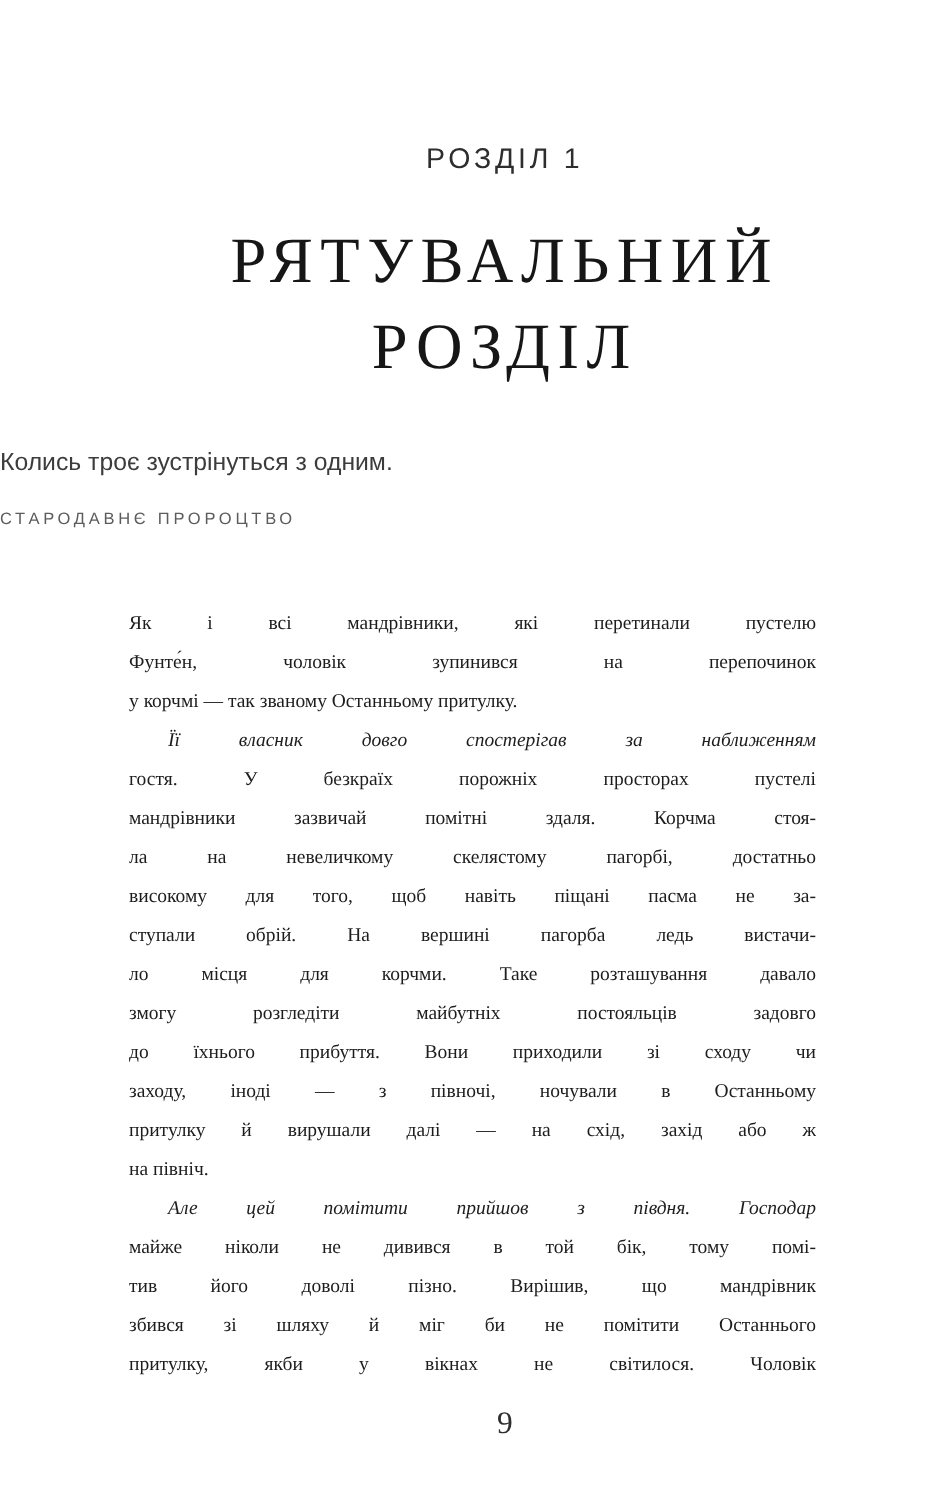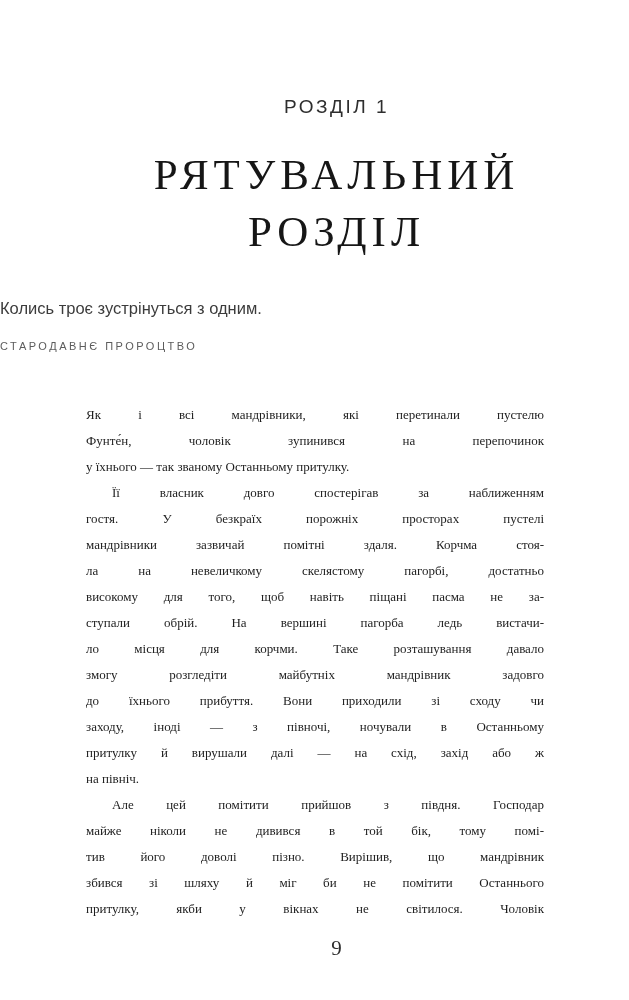--- a/index.html
+++ b/index.html
@@ -75,20 +75,21 @@
   }
   .body-line {
     text-align: justify;
     text-align-last: justify;
   }
   .body-line.final {
     text-align-last: left;
   }
   .body-line.indent {
     text-indent: 26px;
+    font-style: italic;
   }
   .page-number {
     position: absolute;
     top: 935px;
     left: 0;
     right: 0;
     text-align: center;
     font-family: "Liberation Serif", serif;
     font-size: 21px;
     line-height: 26px;
@@ -108,29 +109,29 @@
   </h1>
 
   <div class="epigraph">
     <div class="epigraph-quote">Колись троє зустрінуться з одним.</div>
     <div class="epigraph-attribution">СТАРОДАВНЄ ПРОРОЦТВО</div>
   </div>
 
   <div class="body-text" id="body-text">
       <div class="body-line">Як і всі мандрівники, які перетинали пустелю</div>
       <div class="body-line">Фунте́н, чоловік зупинився на перепочинок</div>
-      <div class="body-line final">у їхнього — так званому Останньому притулку.</div>
+      <div class="body-line final">у корчмі — так званому Останньому притулку.</div>
       <div class="body-line indent">Її власник довго спостерігав за наближенням</div>
       <div class="body-line">гостя. У безкраїх порожніх просторах пустелі</div>
       <div class="body-line">мандрівники зазвичай помітні здаля. Корчма стоя-</div>
       <div class="body-line">ла на невеличкому скелястому пагорбі, достатньо</div>
       <div class="body-line">високому для того, щоб навіть піщані пасма не за-</div>
       <div class="body-line">ступали обрій. На вершині пагорба ледь вистачи-</div>
       <div class="body-line">ло місця для корчми. Таке розташування давало</div>
-      <div class="body-line">змогу розгледіти майбутніх мандрівник задовго</div>
+      <div class="body-line">змогу розгледіти майбутніх постояльців задовго</div>
       <div class="body-line">до їхнього прибуття. Вони приходили зі сходу чи</div>
       <div class="body-line">заходу, іноді — з півночі, ночували в Останньому</div>
       <div class="body-line">притулку й вирушали далі — на схід, захід або ж</div>
       <div class="body-line final">на північ.</div>
       <div class="body-line indent">Але цей помітити прийшов з півдня. Господар</div>
       <div class="body-line">майже ніколи не дивився в той бік, тому помі-</div>
       <div class="body-line">тив його доволі пізно. Вирішив, що мандрівник</div>
       <div class="body-line">збився зі шляху й міг би не помітити Останнього</div>
       <div class="body-line">притулку, якби у вікнах не світилося. Чоловік</div>
     </div>

